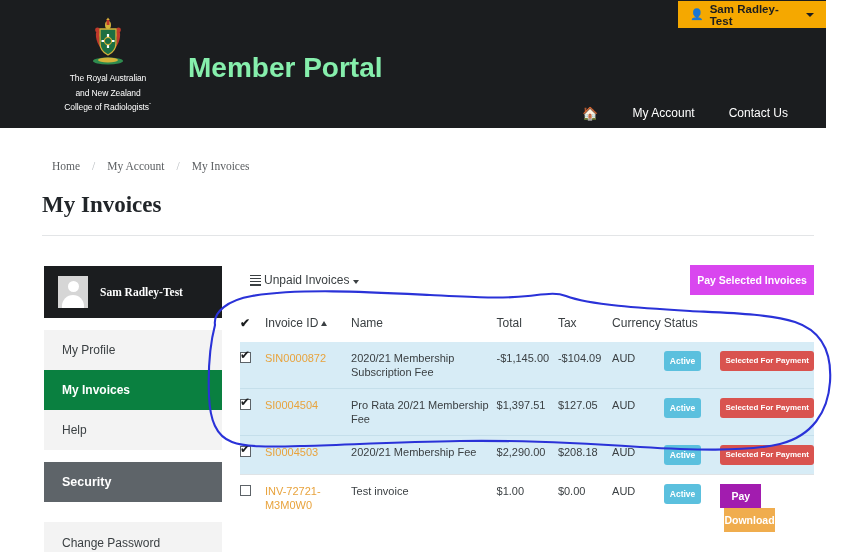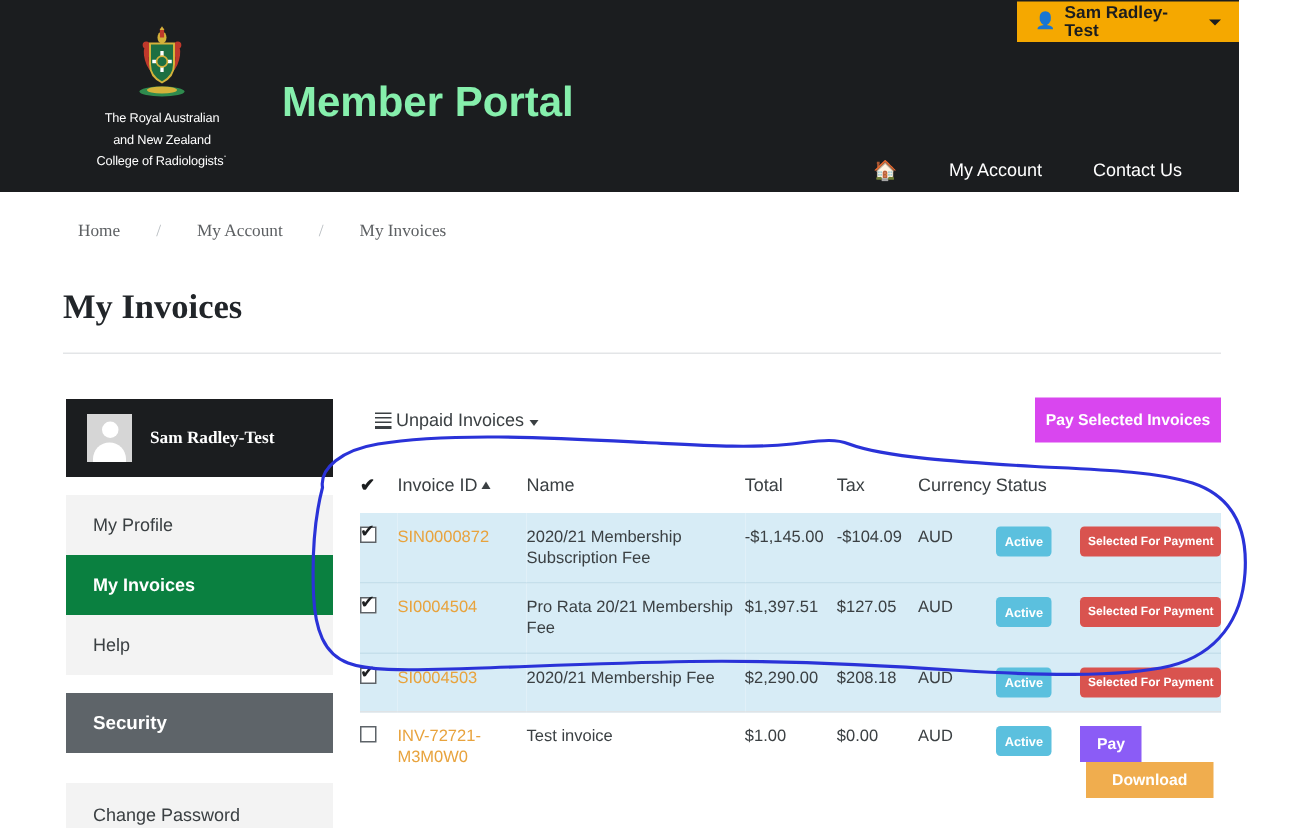--- a/index.html
+++ b/index.html
@@ -49,24 +49,24 @@
     display: flex; align-items: center; justify-content: flex-end; padding-right: 38px; gap: 34px;
   }
   .topnav a {
     color: #ffffff; font-size: 12px; text-decoration: none;
     font-family: "Liberation Sans", sans-serif; cursor: pointer;
   }
   .home-ic { font-size: 13px; color:#fff; }
 
   
   .breadcrumb {
-    position: absolute; left: 52px; top: 148px;
+    position: absolute; left: 52px; top: 160px;
     font-size: 11.5px; color: #5d6063;
     font-family: "Liberation Serif", serif;
-    display: flex; align-items: flex-end; gap: 24px;
+    display: flex; align-items: flex-end; gap: 12px;
   }
   .breadcrumb a { color:#5d6063; text-decoration:none; cursor:pointer; }
   .breadcrumb .sep { color:#b7bcc0; }
   .page-title {
     position: absolute; left: 42px; top: 192px;
     font-size: 23px; color: #212529; font-weight: bold;
     font-family: "Liberation Serif", serif;
   }
   .title-rule {
     position: absolute; left: 42px; top: 235px; width: 772px; height: 1px;
@@ -175,27 +175,27 @@
   .badge-active {
     display:inline-block; background:#5bc0de; color:#ffffff;
     font-size:8.5px; font-weight:bold; padding:3px 6px; border-radius:3px;
   }
   .badge-selected {
     display:inline-block; background:#d9534f; color:#ffffff;
     font-size:8px; font-weight:bold; padding:3px 5px; border-radius:3px;
     white-space:nowrap;
   }
   .btn-pay {
-    display:inline-block; background:#8b5cf6; color:#ffffff; border:none;
+    display:inline-block; background:#a21caf; color:#ffffff; border:none;
     font-size:10.5px; font-weight:bold; padding:6px 11px; cursor:pointer;
     font-family:"Liberation Sans", sans-serif;
   }
   .btn-dl {
     display:inline-block; background:#f0ad4e; color:#ffffff; border:none;
-    font-size:10.5px; font-weight:bold; padding:6px 17px; cursor:pointer;
+    font-size:10.5px; font-weight:bold; padding:6px 0; cursor:pointer;
     margin-left:4px; font-family:"Liberation Sans", sans-serif;
   }
 
   
   .annot {
     position:absolute; left:0; top:0; width:859px; height:552px;
     pointer-events:none;
   }
 </style>
 </head>

